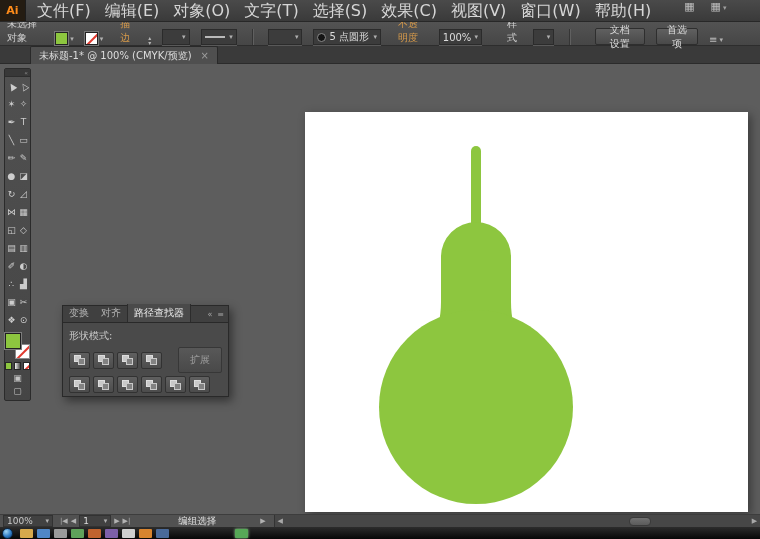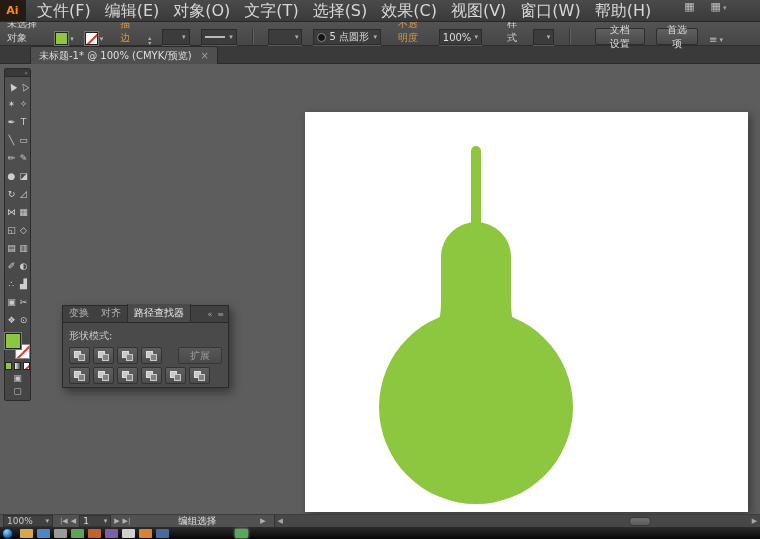--- a/index.html
+++ b/index.html
@@ -59,21 +59,21 @@
   
   .panel{position:absolute;left:62px;top:241px;width:167px;z-index:8;box-shadow:3px 4px 9px rgba(0,0,0,.45);font-size:10px}
   .panel-tabs{height:17px;background:#404040;border:1px solid #292929;border-bottom:none;display:flex;align-items:flex-end}
   .panel-tab{padding:2px 6px 2px;color:#b2b2b2}
   .panel-tab.active{background:#4a4a4a;color:#ececec;border-left:1px solid #2c2c2c;border-right:1px solid #2c2c2c}
   .panel-tab-icons{margin-left:auto;align-self:center;display:flex;gap:5px;padding:0 4px;color:#a6a6a6;font-size:8px}
   .panel-body{background:#4a4a4a;border:1px solid #292929;padding:5px 6px 0}
   .pf-label{color:#cacaca;margin:1px 0 4px}
   .pf-row{display:flex;align-items:center;gap:3px;margin-bottom:3px}
   .pf-btn{width:21px;height:17px;background:linear-gradient(#606060,#4c4c4c);border:1px solid #323232;border-radius:2px;display:flex;align-items:center;justify-content:center;padding:0}
-  .expand-btn{margin-left:auto;height:17px;padding:0 11px;background:linear-gradient(#585858,#494949);border:1px solid #373737;border-radius:2px;color:#9c9c9c;font-size:10px;font-family:inherit}
+  .expand-btn{margin-left:auto;height:26px;padding:0 11px;background:linear-gradient(#585858,#494949);border:1px solid #373737;border-radius:2px;color:#9c9c9c;font-size:10px;font-family:inherit}
   .pf-icon{position:relative;width:11px;height:10px}
   .pf-icon .a{position:absolute;left:0;top:0;width:7px;height:7px;background:#c9c9c9;border:1px solid #dedede}
   .pf-icon .b{position:absolute;right:0;bottom:0;width:7px;height:7px;background:#828282;border:1px solid #c9c9c9}
 
   
   .status-bar{position:absolute;left:0;right:0;bottom:12px;height:13px;background:#515151;border-top:1px solid #3d3d3d;display:flex;align-items:center;font-size:9px;color:#c9c9c9;z-index:15}
   .zoom-combo{width:50px;height:12px;margin-left:3px;background:#414141;border:1px solid #323232;display:flex;align-items:center;padding:0 3px;gap:2px}
   .zoom-combo .caret{margin-left:auto}
   .nav{display:flex;align-items:center;gap:3px;margin-left:7px;font-size:7px;color:#b2b2b2}
   .artboard-combo{width:32px;height:12px;background:#414141;border:1px solid #323232;display:flex;align-items:center;justify-content:space-between;padding:0 3px;font-size:9px;color:#ddd}

